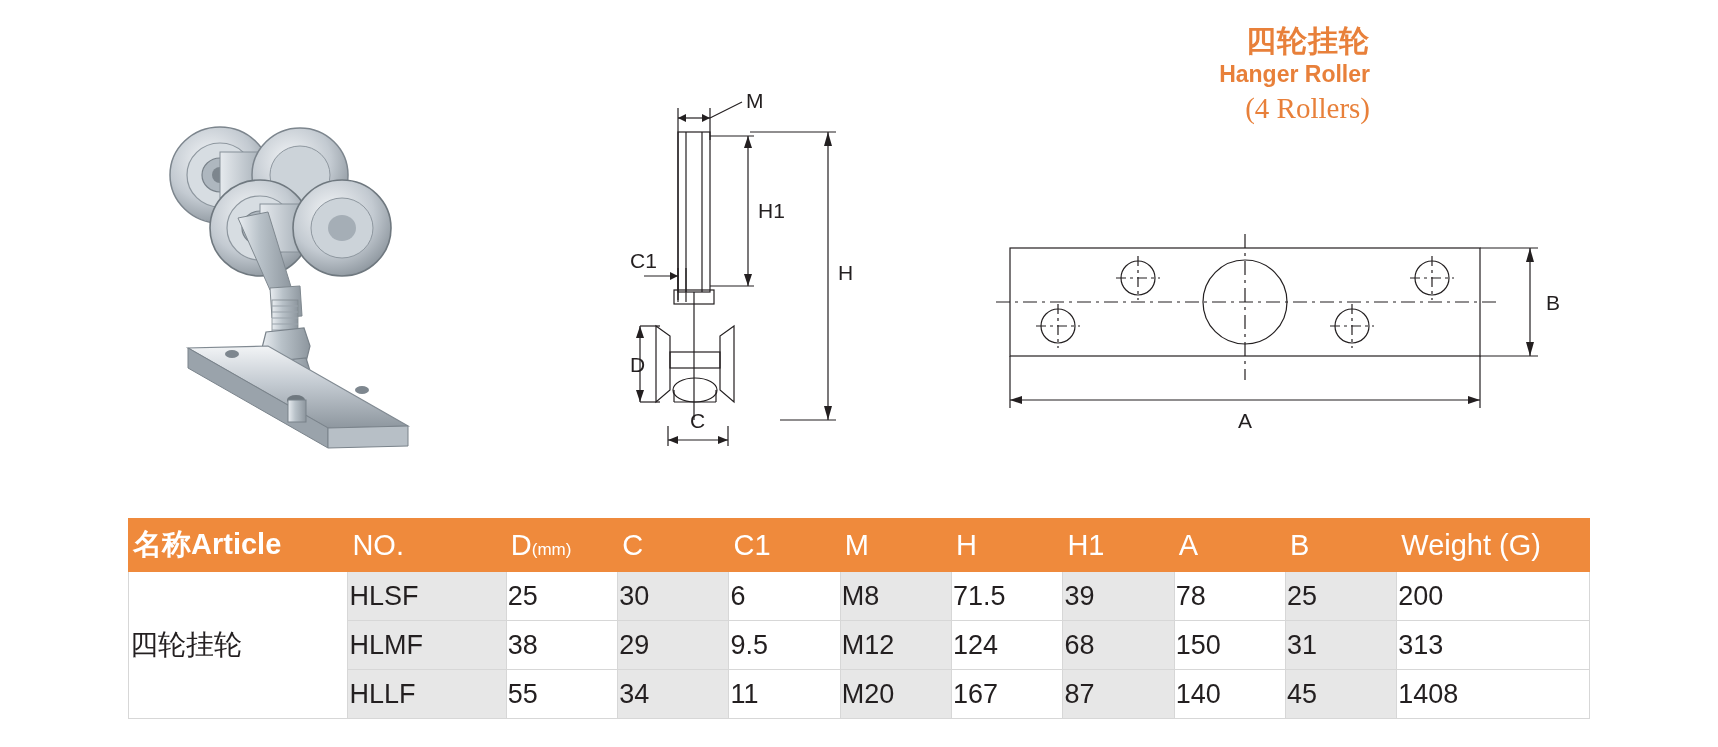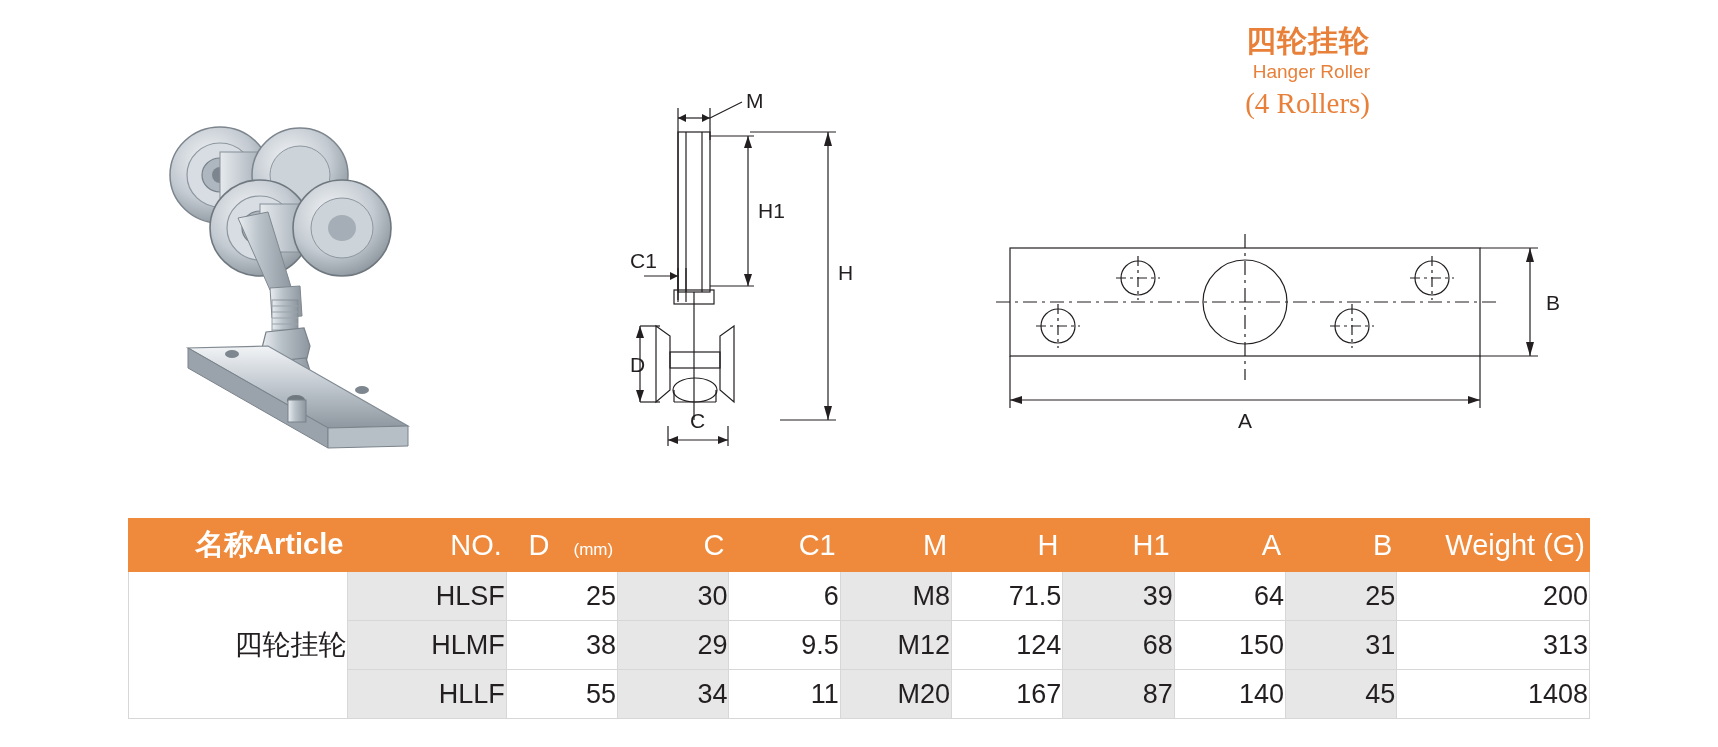--- a/index.html
+++ b/index.html
@@ -29,22 +29,22 @@
     text-align: right;
     color: #e8803a;
     line-height: 1.28;
   }
   .title-cn {
     font-size: 30px;
     font-weight: 700;
     letter-spacing: 1px;
   }
   .title-en {
-    font-size: 19px;
-    font-weight: 400;
+    font-size: 23px;
+    font-weight: 700;
   }
   .title-sub {
     font-size: 29px;
     font-weight: 400;
     font-family: Liberation Serif, serif;
   }
 
   
   .photo {
     position: absolute;
@@ -81,39 +81,38 @@
     position: absolute;
     left: 128px;
     top: 518px;
     border-collapse: collapse;
     width: 1462px;
     table-layout: fixed;
   }
   .spec-table th,
   .spec-table td {
     border: 1px solid #ffffff;
-    text-align: right;
+    text-align: left;
     vertical-align: middle;
     font-weight: 400;
   }
   .spec-table thead th {
     background: #ef8a3c;
     color: #ffffff;
     font-size: 29px;
     height: 52px;
     padding: 0 4px;
     border: 1px solid #ef8a3c;
   }
   .spec-table thead th.article-head {
     font-size: 29px;
     font-weight: 700;
   }
   .unit {
     font-size: 17px;
-    margin-left: 24px;
   }
   .spec-table tbody td {
     font-size: 27px;
     height: 46px;
     background: #ffffff;
     color: #231f20;
     border: 1px solid #d7d7d7;
   }
   .spec-table tbody td.shade {
     background: #e7e7e7;
@@ -358,21 +357,21 @@
     <tbody>
       <tr>
         <td class="article-cell" rowspan="3">四轮挂轮</td>
         <td class="shade">HLSF</td>
         <td>25</td>
         <td class="shade">30</td>
         <td>6</td>
         <td class="shade">M8</td>
         <td>71.5</td>
         <td class="shade">39</td>
-        <td>64</td>
+        <td>78</td>
         <td class="shade">25</td>
         <td>200</td>
       </tr>
       <tr>
         <td class="shade">HLMF</td>
         <td>38</td>
         <td class="shade">29</td>
         <td>9.5</td>
         <td class="shade">M12</td>
         <td>124</td>

